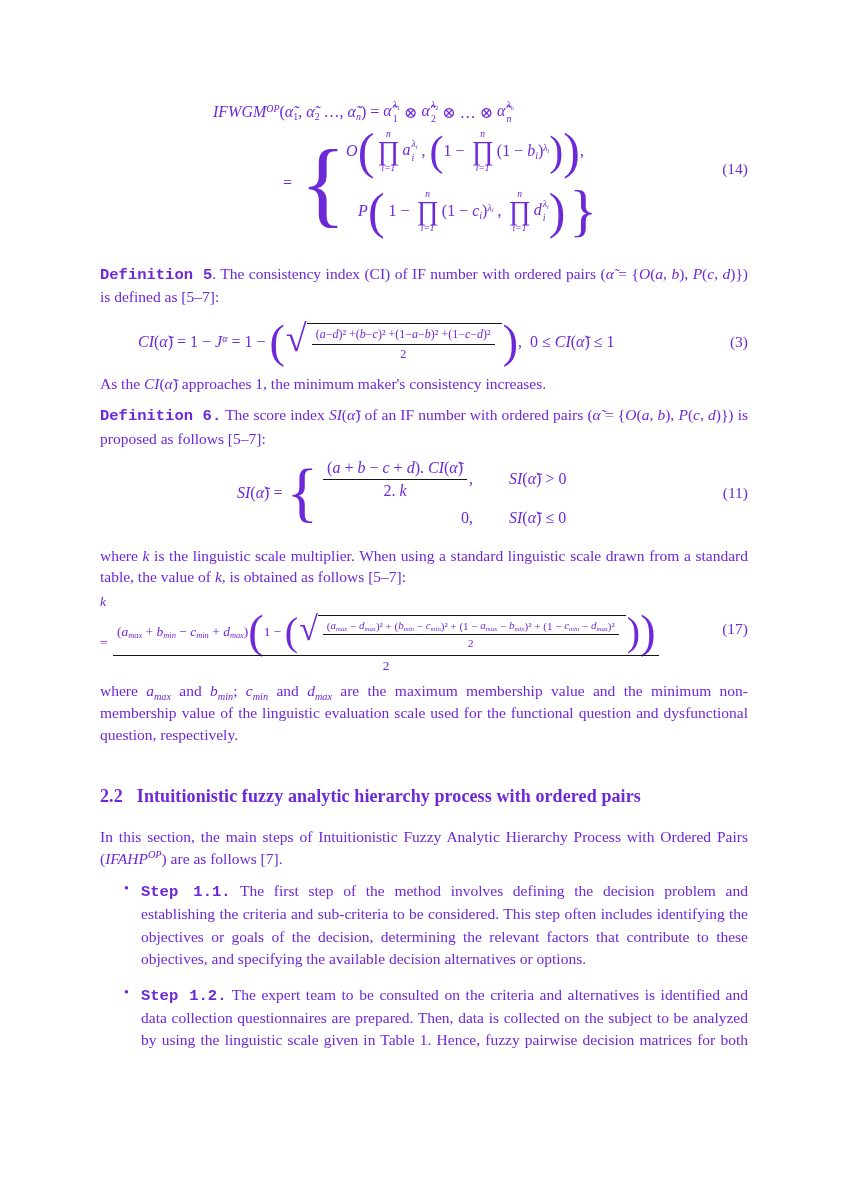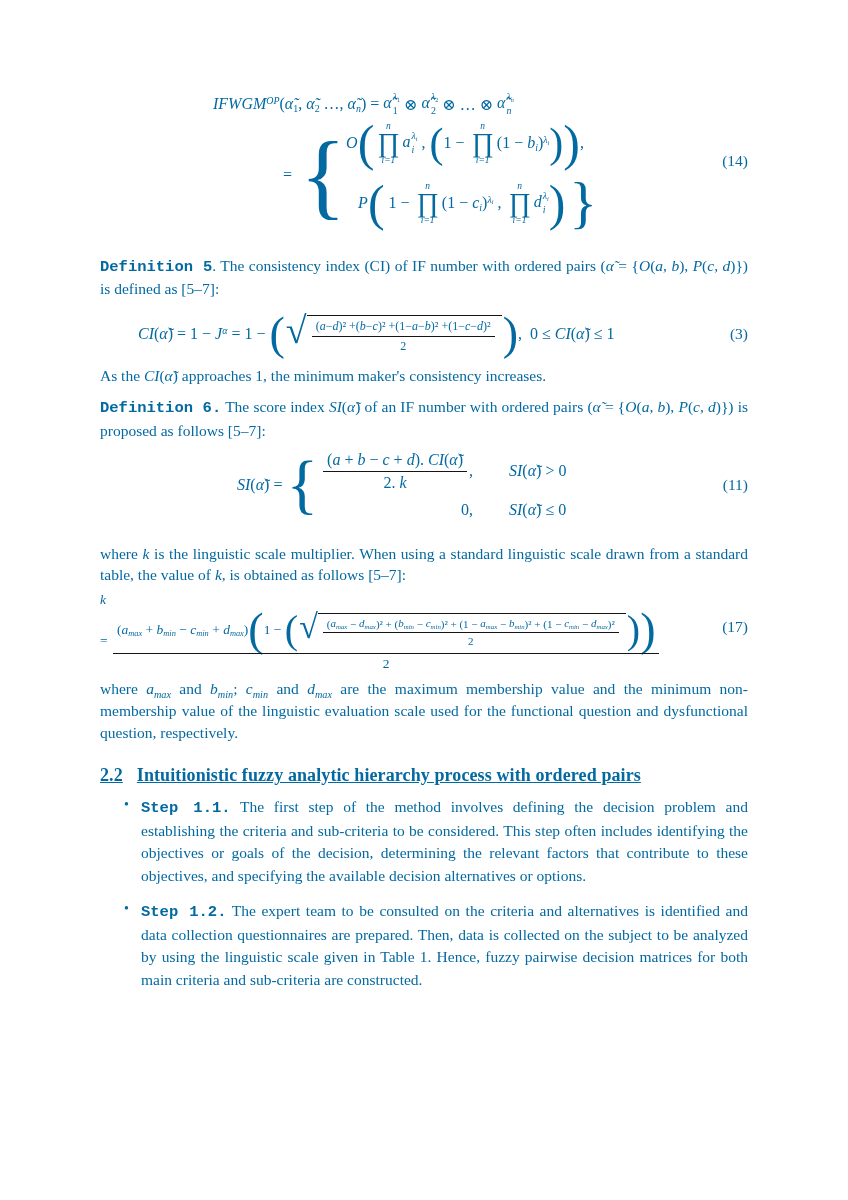--- a/index.html
+++ b/index.html
@@ -1,17 +1,17 @@
 <!DOCTYPE html>
 <html><head>
 <meta charset="utf-8">
 <style>
   html,body{margin:0;padding:0;background:#fff;}
   .page{width:848px;height:1056px;box-sizing:border-box;position:relative;overflow:hidden;
-        background:#fff;color:#0369a1;padding:8px 100px;
+        background:#fff;color:#6d28d9;padding:16px 100px;
         font-family:"Liberation Serif","DejaVu Serif",serif;}
   
   .body-par{font-size:15.5px;line-height:1.4;text-align:justify;margin:0;}
   .pr{font-style:normal;}
   .pi{font-style:italic;}
   .pb{font-weight:700;font-family:Liberation Mono, monospace;}
   .pss{white-space:nowrap;}
   sup.psup{font-size:66%;line-height:0;font-style:italic;}
   sub.psub{font-size:66%;line-height:0;}
   
@@ -300,21 +300,21 @@
                 <span class="mr">(</span>
                 <span class="mi">α̃</span>
                 <span class="mr">) ≤ 0</span>
               </span></span>
           </span>
         </span>
       </div>
     <span class="eqnum">(11)</span>
   </div>
 
-  <p class="body-par" style="margin-top:24px;"><span class="prow"><span class="pr">where </span><span class="pi">k</span><span class="pr"> is the linguistic scale multiplier. When using a standard linguistic scale drawn from a standard table, the value of </span><span class="pi">k</span><span class="pr">, is obtained as follows [5–7]:</span></span></p>
+  <p class="body-par" style="margin-top:18px;"><span class="prow"><span class="pr">where </span><span class="pi">k</span><span class="pr"> is the linguistic scale multiplier. When using a standard linguistic scale drawn from a standard table, the value of </span><span class="pi">k</span><span class="pr">, is obtained as follows [5–7]:</span></span></p>
 
   <div class="eq klead" style="margin-top:6px;">
     <div class="eq-line">
         <span class="mrow">
           <span class="mi">k</span>
         </span>
       </div>
     <div class="eq-line" style="margin-top:1px;">
         <span class="mrow">
           <span class="mr">= </span>
@@ -404,24 +404,25 @@
               </span>
             </span>
           </span>
         </span>
       </div>
     <span class="eqnum" style="top:26px;transform:none;">(17)</span>
   </div>
 
   <p class="body-par" style="margin-top:6px;"><span class="prow"><span class="pr">where </span><span class="pss"><span class="pi">a</span><sub class="psub"><span class="prow"><span class="pi">max</span></span></sub></span><span class="pr"> and </span><span class="pss"><span class="pi">b</span><sub class="psub"><span class="prow"><span class="pi">min</span></span></sub></span><span class="pr">;  </span><span class="pss"><span class="pi">c</span><sub class="psub"><span class="prow"><span class="pi">min</span></span></sub></span><span class="pr"> and </span><span class="pss"><span class="pi">d</span><sub class="psub"><span class="prow"><span class="pi">max</span></span></sub></span><span class="pr"> are the maximum membership value and the minimum non-membership value of the linguistic evaluation scale used for the functional question and dysfunctional question, respectively.</span></span></p>
 
-  <h2 class="sec" style="margin-top:22px;text-decoration:underline;">
+  <h2 class="sec" style="margin-top:41px;">
     <span class="num">2.2</span><span>Intuitionistic fuzzy analytic hierarchy process with ordered pairs</span>
   </h2>
 
+  <p class="body-par" style="margin-top:19px;"><span class="prow"><span class="pr">In this section, the main steps of Intuitionistic Fuzzy Analytic Hierarchy Process with Ordered Pairs (</span><span class="pss"><span class="pi">IFAHP</span><sup class="psup"><span class="prow"><span class="pi">OP</span></span></sup></span><span class="pr">) are as follows [7].</span></span></p>
 
 
   <div class="bullet" style="margin-top:10px;">
     <span class="glyph">•</span>
     <p class="body-par" style="line-height:1.45;"><span class="prow"><span class="pb">Step 1.1.</span><span class="pr"> The first step of the method involves defining the decision problem and establishing the criteria and sub-criteria to be considered. This step often includes identifying the objectives or goals of the decision, determining the relevant factors that contribute to these objectives, and specifying the available decision alternatives or options.</span></span></p>
   </div>
 
   <div class="bullet" style="margin-top:13px;">
     <span class="glyph">•</span>
     <p class="body-par" style="line-height:1.45;"><span class="prow"><span class="pb">Step 1.2.</span><span class="pr"> The expert team to be consulted on the criteria and alternatives is identified and data collection questionnaires are prepared. Then, data is collected on the subject to be analyzed by using the linguistic scale given in Table 1. Hence, fuzzy pairwise decision matrices for both main criteria and sub-criteria are constructed.</span></span></p>

